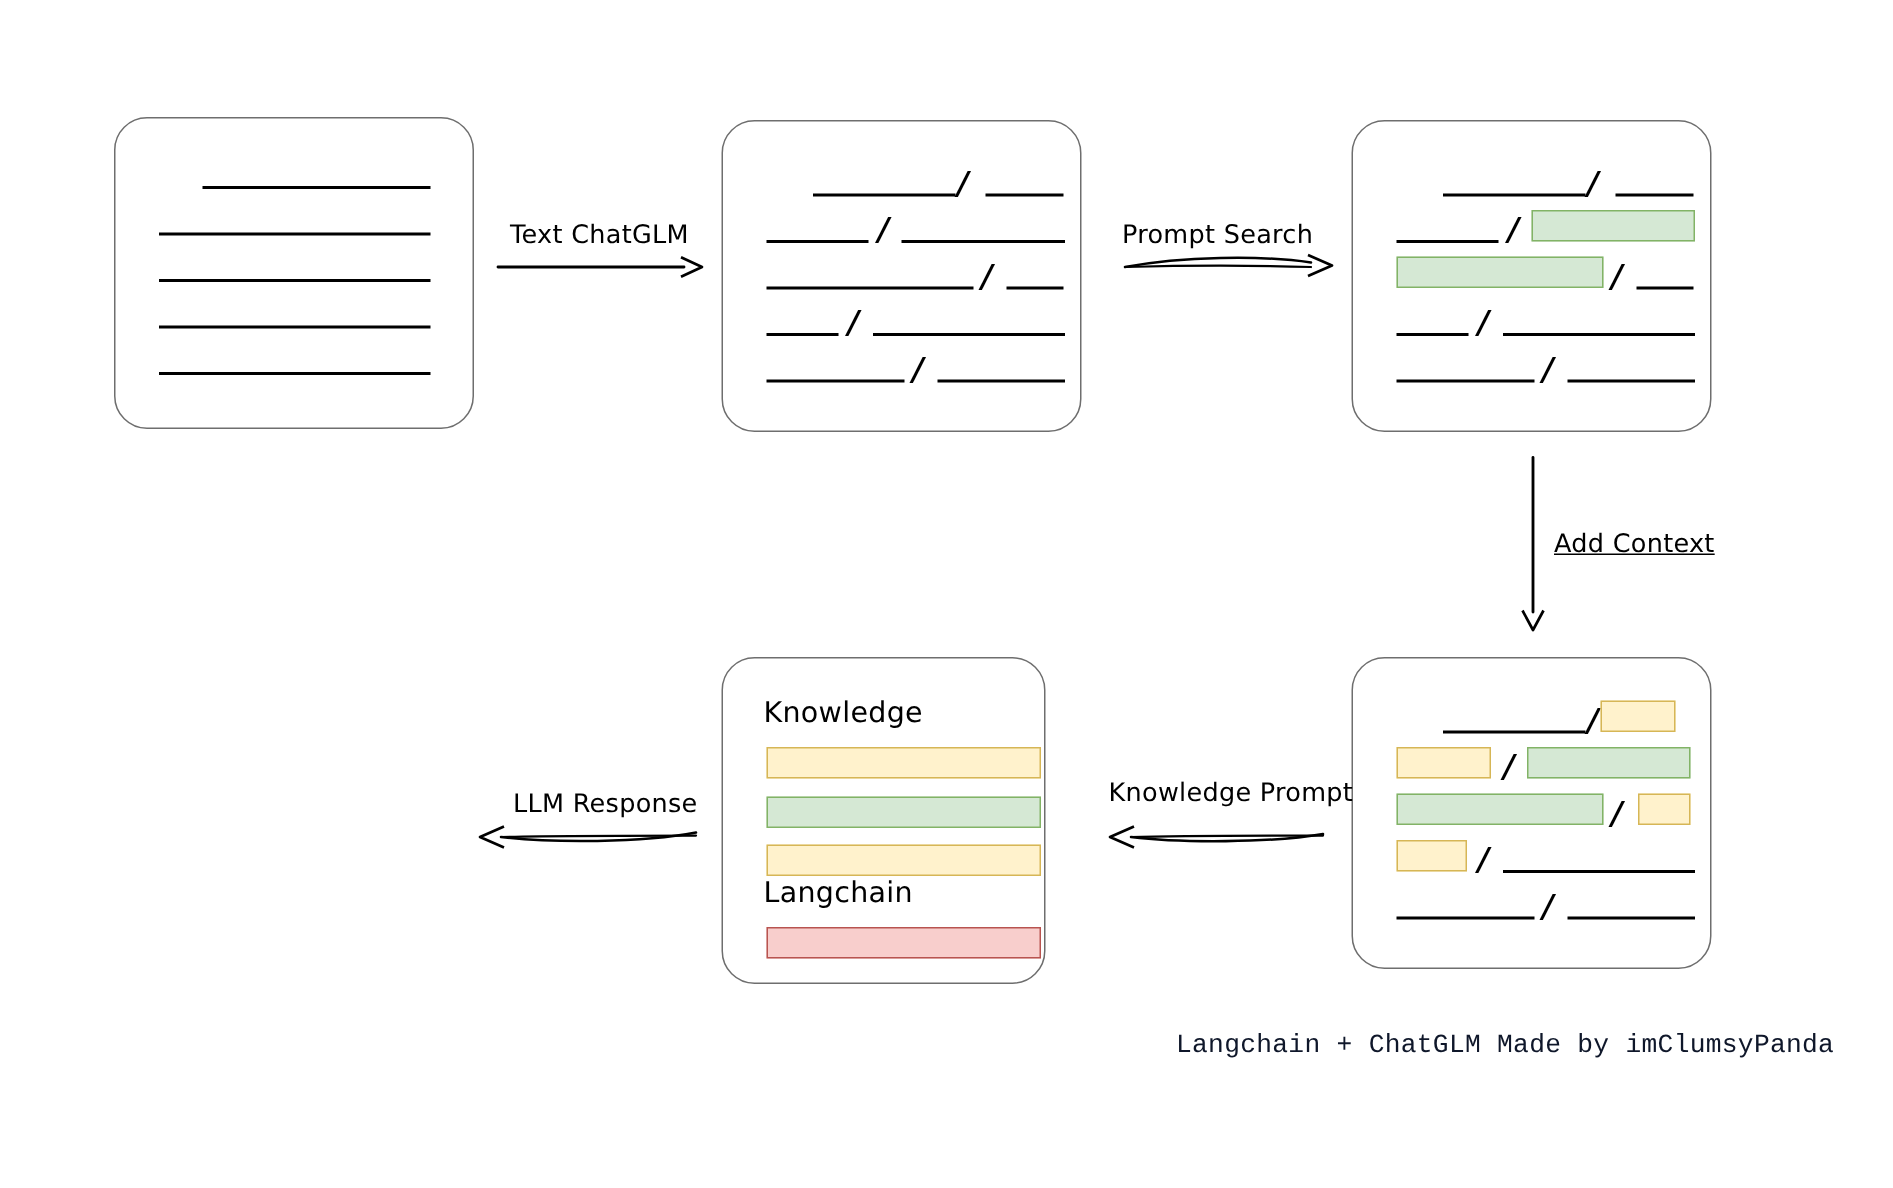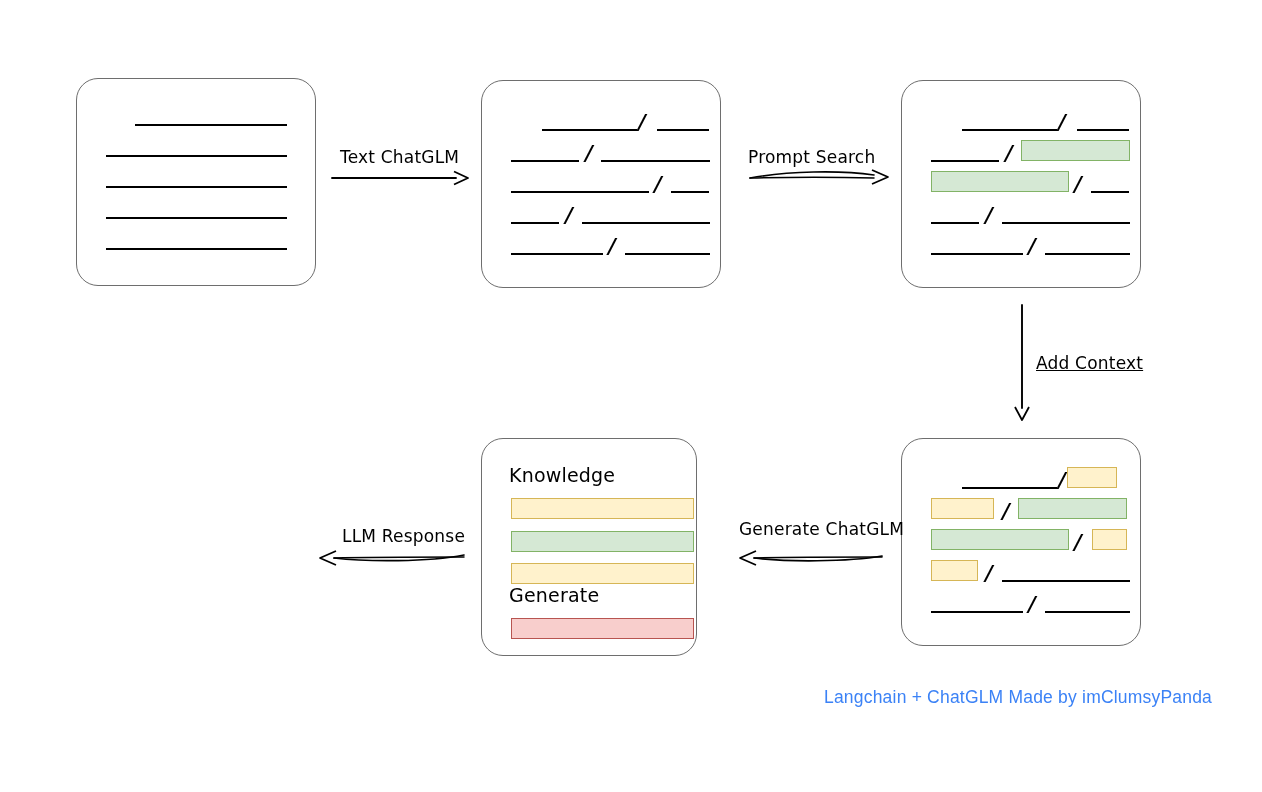--- a/index.html
+++ b/index.html
@@ -68,26 +68,25 @@
   .edgelabel {
     position: absolute;
     font-family: "DejaVu Sans", sans-serif;
     font-size: 17px;
     color: #000000;
     white-space: nowrap;
     letter-spacing: .2px;
   }
   .footer {
     position: absolute;
-    font-family: Liberation Sans, sans-serif;
+    font-family: Liberation Mono, monospace;
     font-size: 17.5px;
-    color: #3b82f6;
+    color: #0f172a;
     white-space: nowrap;
     letter-spacing: .2px;
-    margin-left: 40px;
   }
   svg.edge {
     position: absolute;
     overflow: visible;
     pointer-events: none;
   }
 </style>
 </head>
 <body>
 
@@ -190,34 +189,34 @@
       <div class="seg fill yellow" style="left:29px;  top:121px; width:47px;"></div>
       <div class="slash" style="left:83px;  top:123px;">/</div>
       <div class="seg line" style="left:100px; top:141px; width:128px;"></div>
 
       <div class="seg line" style="left:29px;  top:172px; width:92px;"></div>
       <div class="slash" style="left:126px; top:154px;">/</div>
       <div class="seg line" style="left:143px; top:172px; width:85px;"></div>
     </div>
   </div>
 
-  <div class="edgelabel" style="left:739px; top:519px;">Generate ChatGLM</div>
+  <div class="edgelabel" style="left:739px; top:519px;">Knowledge Prompt</div>
   <svg class="edge" style="left:738px; top:548px;" width="146" height="20" viewBox="0 0 146 20">
     <path d="M144,8 C110,14 48,14 16,10" stroke="#000" stroke-width="1.7" fill="none" stroke-linecap="round"></path>
     <path d="M144,9 C110,9 48,9 16,10" stroke="#000" stroke-width="1.5" fill="none" stroke-linecap="round"></path>
     <path d="M18,3 L2,10 L18,17" stroke="#000" stroke-width="1.8" fill="none" stroke-linejoin="round"></path>
   </svg>
 
   <div class="box" style="left:481px; top:438px; width:216px; height:218px;">
     <div class="rows">
       <div class="boxlabel" style="left:27px; top:25px;">Knowledge</div>
       <div class="seg fill yellow" style="left:29px; top:59px;  width:183px;"></div>
       <div class="seg fill green" style="left:29px; top:92px;  width:183px;"></div>
       <div class="seg fill yellow" style="left:29px; top:124px; width:183px;"></div>
-      <div class="boxlabel" style="left:27px; top:145px;">Generate</div>
+      <div class="boxlabel" style="left:27px; top:145px;">Langchain</div>
       <div class="seg fill red" style="left:29px; top:179px; width:183px;"></div>
     </div>
   </div>
 
   <div class="edgelabel" style="left:327px; top:526px;margin-left:15px;">LLM Response</div>
   <svg class="edge" style="left:318px; top:548px;" width="148" height="20" viewBox="0 0 148 20">
     <path d="M146,7 C110,14 50,14 16,10" stroke="#000" stroke-width="1.7" fill="none" stroke-linecap="round"></path>
     <path d="M146,9 C110,9 50,9 16,10" stroke="#000" stroke-width="1.5" fill="none" stroke-linecap="round"></path>
     <path d="M18,3 L2,10 L18,17" stroke="#000" stroke-width="1.8" fill="none" stroke-linejoin="round"></path>
   </svg>

